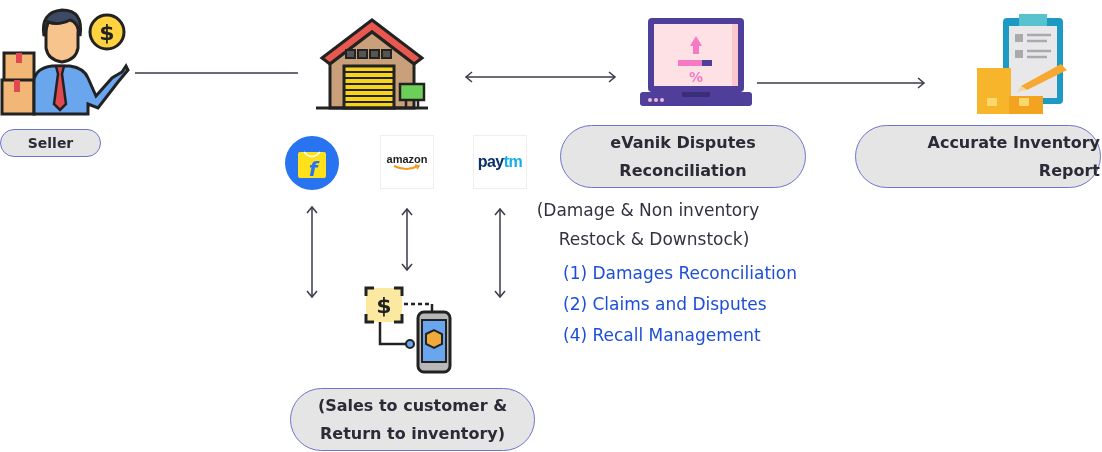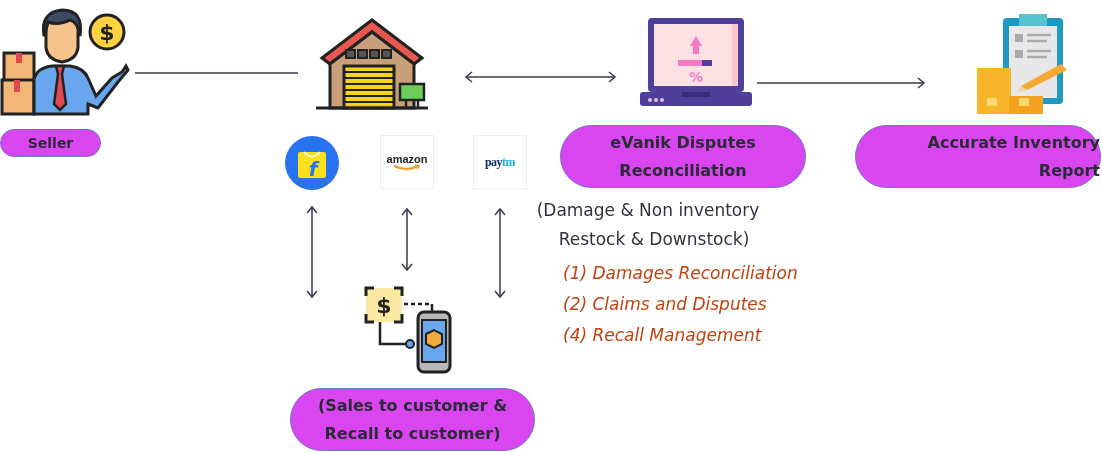--- a/index.html
+++ b/index.html
@@ -1,24 +1,24 @@
 <!DOCTYPE html>
 <html><head>
 <meta charset="utf-8">
 <style>
   html, body { margin: 0; padding: 0; background: #ffffff; }
   body { width: 1102px; height: 452px; position: relative; overflow: hidden;
          font-family: "DejaVu Sans", sans-serif; color: #2b2b38; }
-  .pill { position: absolute; border: 1px solid #6f74cf; border-radius: 40px; background: #d946ef;
+  .pill { position: absolute; border: 1px solid #6f74cf; border-radius: 40px; background: #e5e5e5;
           display: flex; align-items: center; justify-content: center; text-align: center;
           font-weight: bold; color: #2b2b38; box-sizing: border-box; }
   .pill span { display: block; }
   .sub { position: absolute; font-size: 17px; color: #33333f; text-align: center; line-height: 29px; }
   .list { position: absolute; left: 563px; top: 258px; margin: 0; padding: 0; list-style: none; }
-  .list li { font-size: 17px; color: #c2410c; line-height: 31px; white-space: nowrap; font-style: italic; }
+  .list li { font-size: 17px; color: #1d4ed8; line-height: 31px; white-space: nowrap; }
   svg { position: absolute; overflow: visible; }
   .logo-box { position: absolute; width: 54px; height: 54px; border: 1px solid #eeeeee; background: #fff;
               display: flex; align-items: center; justify-content: center; box-sizing: border-box; }
 </style>
 </head>
 <body>
 
 <svg style="left:0;top:8px" width="130" height="110" viewBox="0 0 130 110">
 
   <rect x="4" y="45" width="30" height="28" fill="#f2b677" stroke="#222" stroke-width="3"></rect>
@@ -84,21 +84,21 @@
 
 <div class="logo-box" style="left:380px;top:135px;">
   <svg width="50" height="24" viewBox="0 0 50 24" style="position:relative">
     <text x="25" y="13" text-anchor="middle" font-size="11" font-weight="bold" fill="#222" font-family="Liberation Sans, sans-serif">amazon</text>
     <path d="M12 16 Q25 22 36 16" fill="none" stroke="#f59a1f" stroke-width="2"></path>
     <polyline points="33,15 37,16 35,19" fill="none" stroke="#f59a1f" stroke-width="1.5"></polyline>
   </svg>
 </div>
 
 <div class="logo-box" style="left:473px;top:135px;">
-  <span style="font-family:Liberation Serif, serif;font-weight:bold;font-size:12px;letter-spacing:-0.5px;">
+  <span style="font-family:Liberation Sans, sans-serif;font-weight:bold;font-size:16px;letter-spacing:-0.5px;">
     <span style="color:#0b2f6b">pay</span><span style="color:#11b0e8">tm</span>
   </span>
 </div>
 
 <svg style="left:0;top:0" width="1102" height="452">
   <g stroke="#3a3a4a" stroke-width="1.5" fill="none">
     <line x1="312" y1="207" x2="312" y2="297"></line>
     <polyline points="307,213 312,207 317,213"></polyline>
       <polyline points="307,291 312,297 317,291"></polyline>
   </g>
@@ -127,21 +127,21 @@
   <line x1="70" y1="18" x2="70" y2="26" stroke="#222" stroke-width="2.5"></line>
   <polyline points="18,36 18,58 44,58" fill="none" stroke="#222" stroke-width="2.5"></polyline>
   <circle cx="48" cy="58" r="4" fill="#6aa6ee" stroke="#222" stroke-width="2"></circle>
   <rect x="56" y="26" width="32" height="60" rx="6" fill="#b8b8b8" stroke="#222" stroke-width="3"></rect>
   <rect x="60" y="34" width="24" height="42" fill="#6aa6ee" stroke="#222" stroke-width="2"></rect>
   <path d="M64 48 L72 44 L80 48 L80 58 L72 62 L64 58 Z" fill="#f0a93b" stroke="#222" stroke-width="2"></path>
 </svg>
 
 <div class="pill" style="left:290px;top:388px;width:245px;height:63px;font-size:16px;line-height:28px;flex-direction:column;">
   <span>(Sales to customer &amp;</span>
-  <span>Recall to customer)</span>
+  <span>Return to inventory)</span>
 </div>
 
 <svg style="left:640px;top:16px" width="112" height="92" viewBox="0 0 112 92">
   <rect x="8" y="2" width="96" height="74" rx="4" fill="#4f3f9a"></rect>
   <rect x="14" y="8" width="84" height="62" fill="#fde1e4"></rect>
   <rect x="92" y="8" width="6" height="62" fill="#fcc6cf"></rect>
   <path d="M50 30 L56 20 L62 30 L59 30 L59 38 L53 38 L53 30 Z" fill="#f679c3"></path>
   <rect x="38" y="44" width="32" height="6" fill="#f679c3"></rect>
   <rect x="62" y="44" width="10" height="6" fill="#4f3f9a"></rect>
   <text x="56" y="66" text-anchor="middle" font-size="14" font-weight="bold" fill="#f679c3" font-family="DejaVu Sans, sans-serif">%</text>

